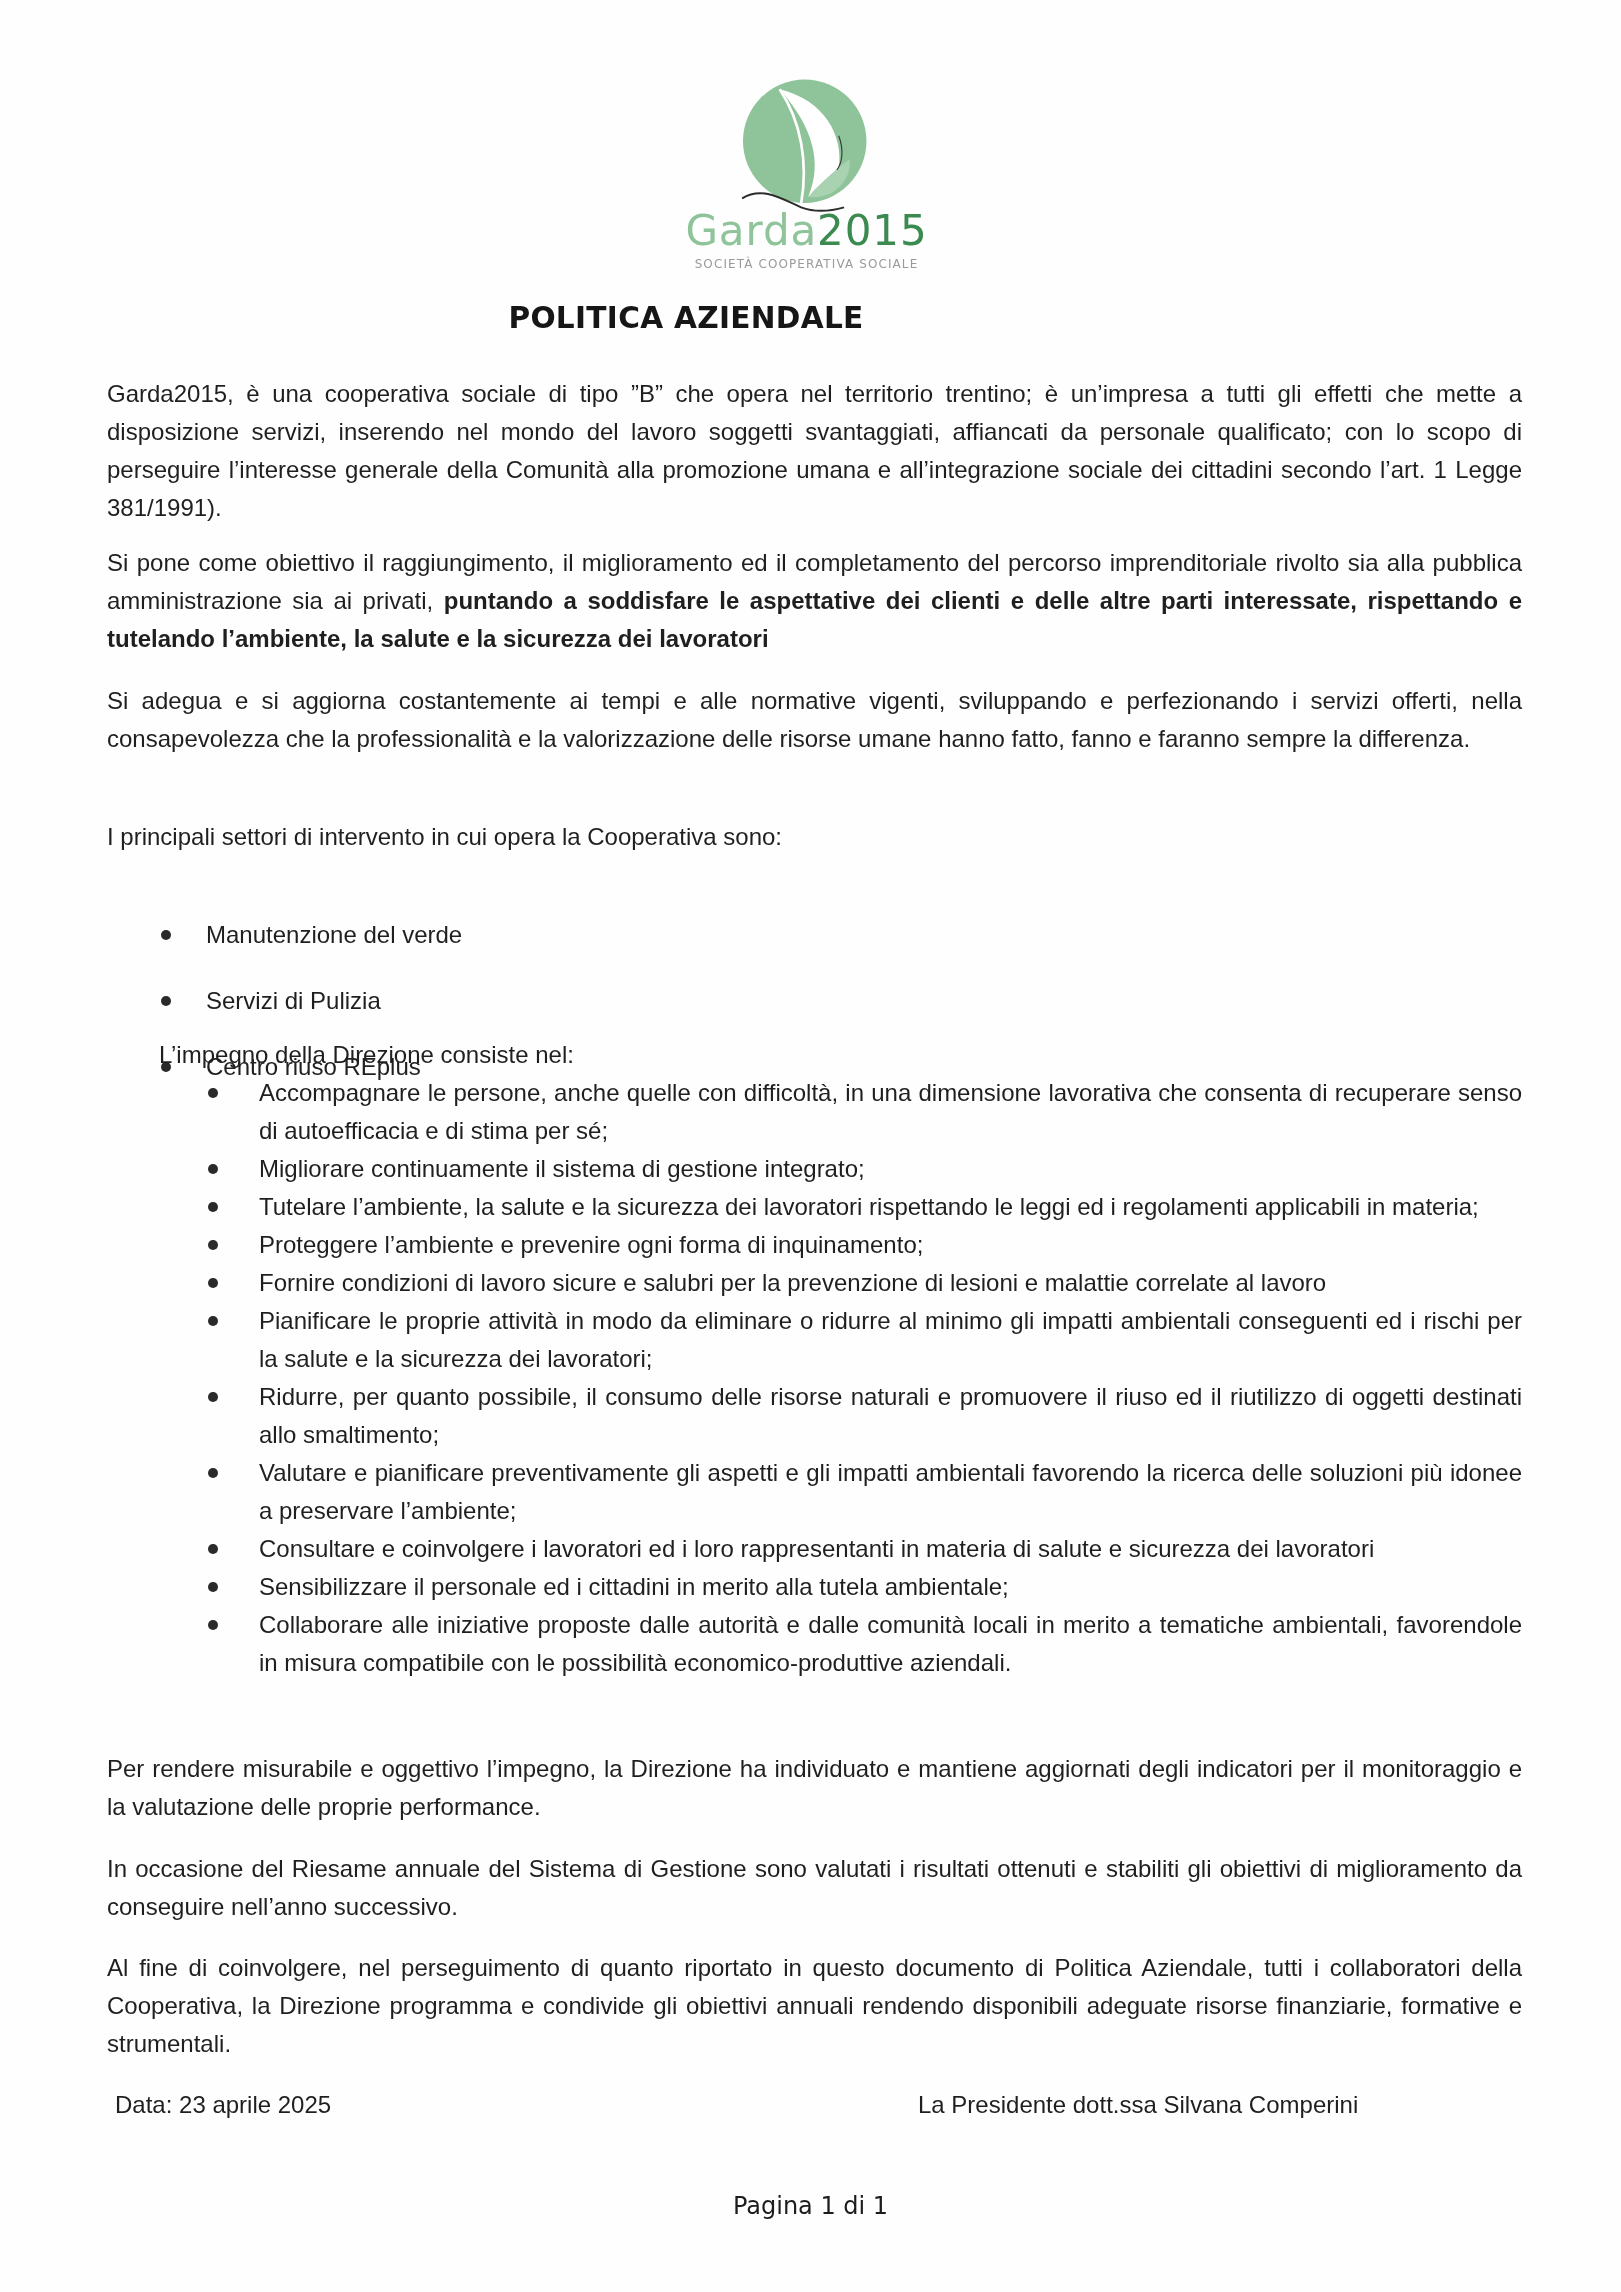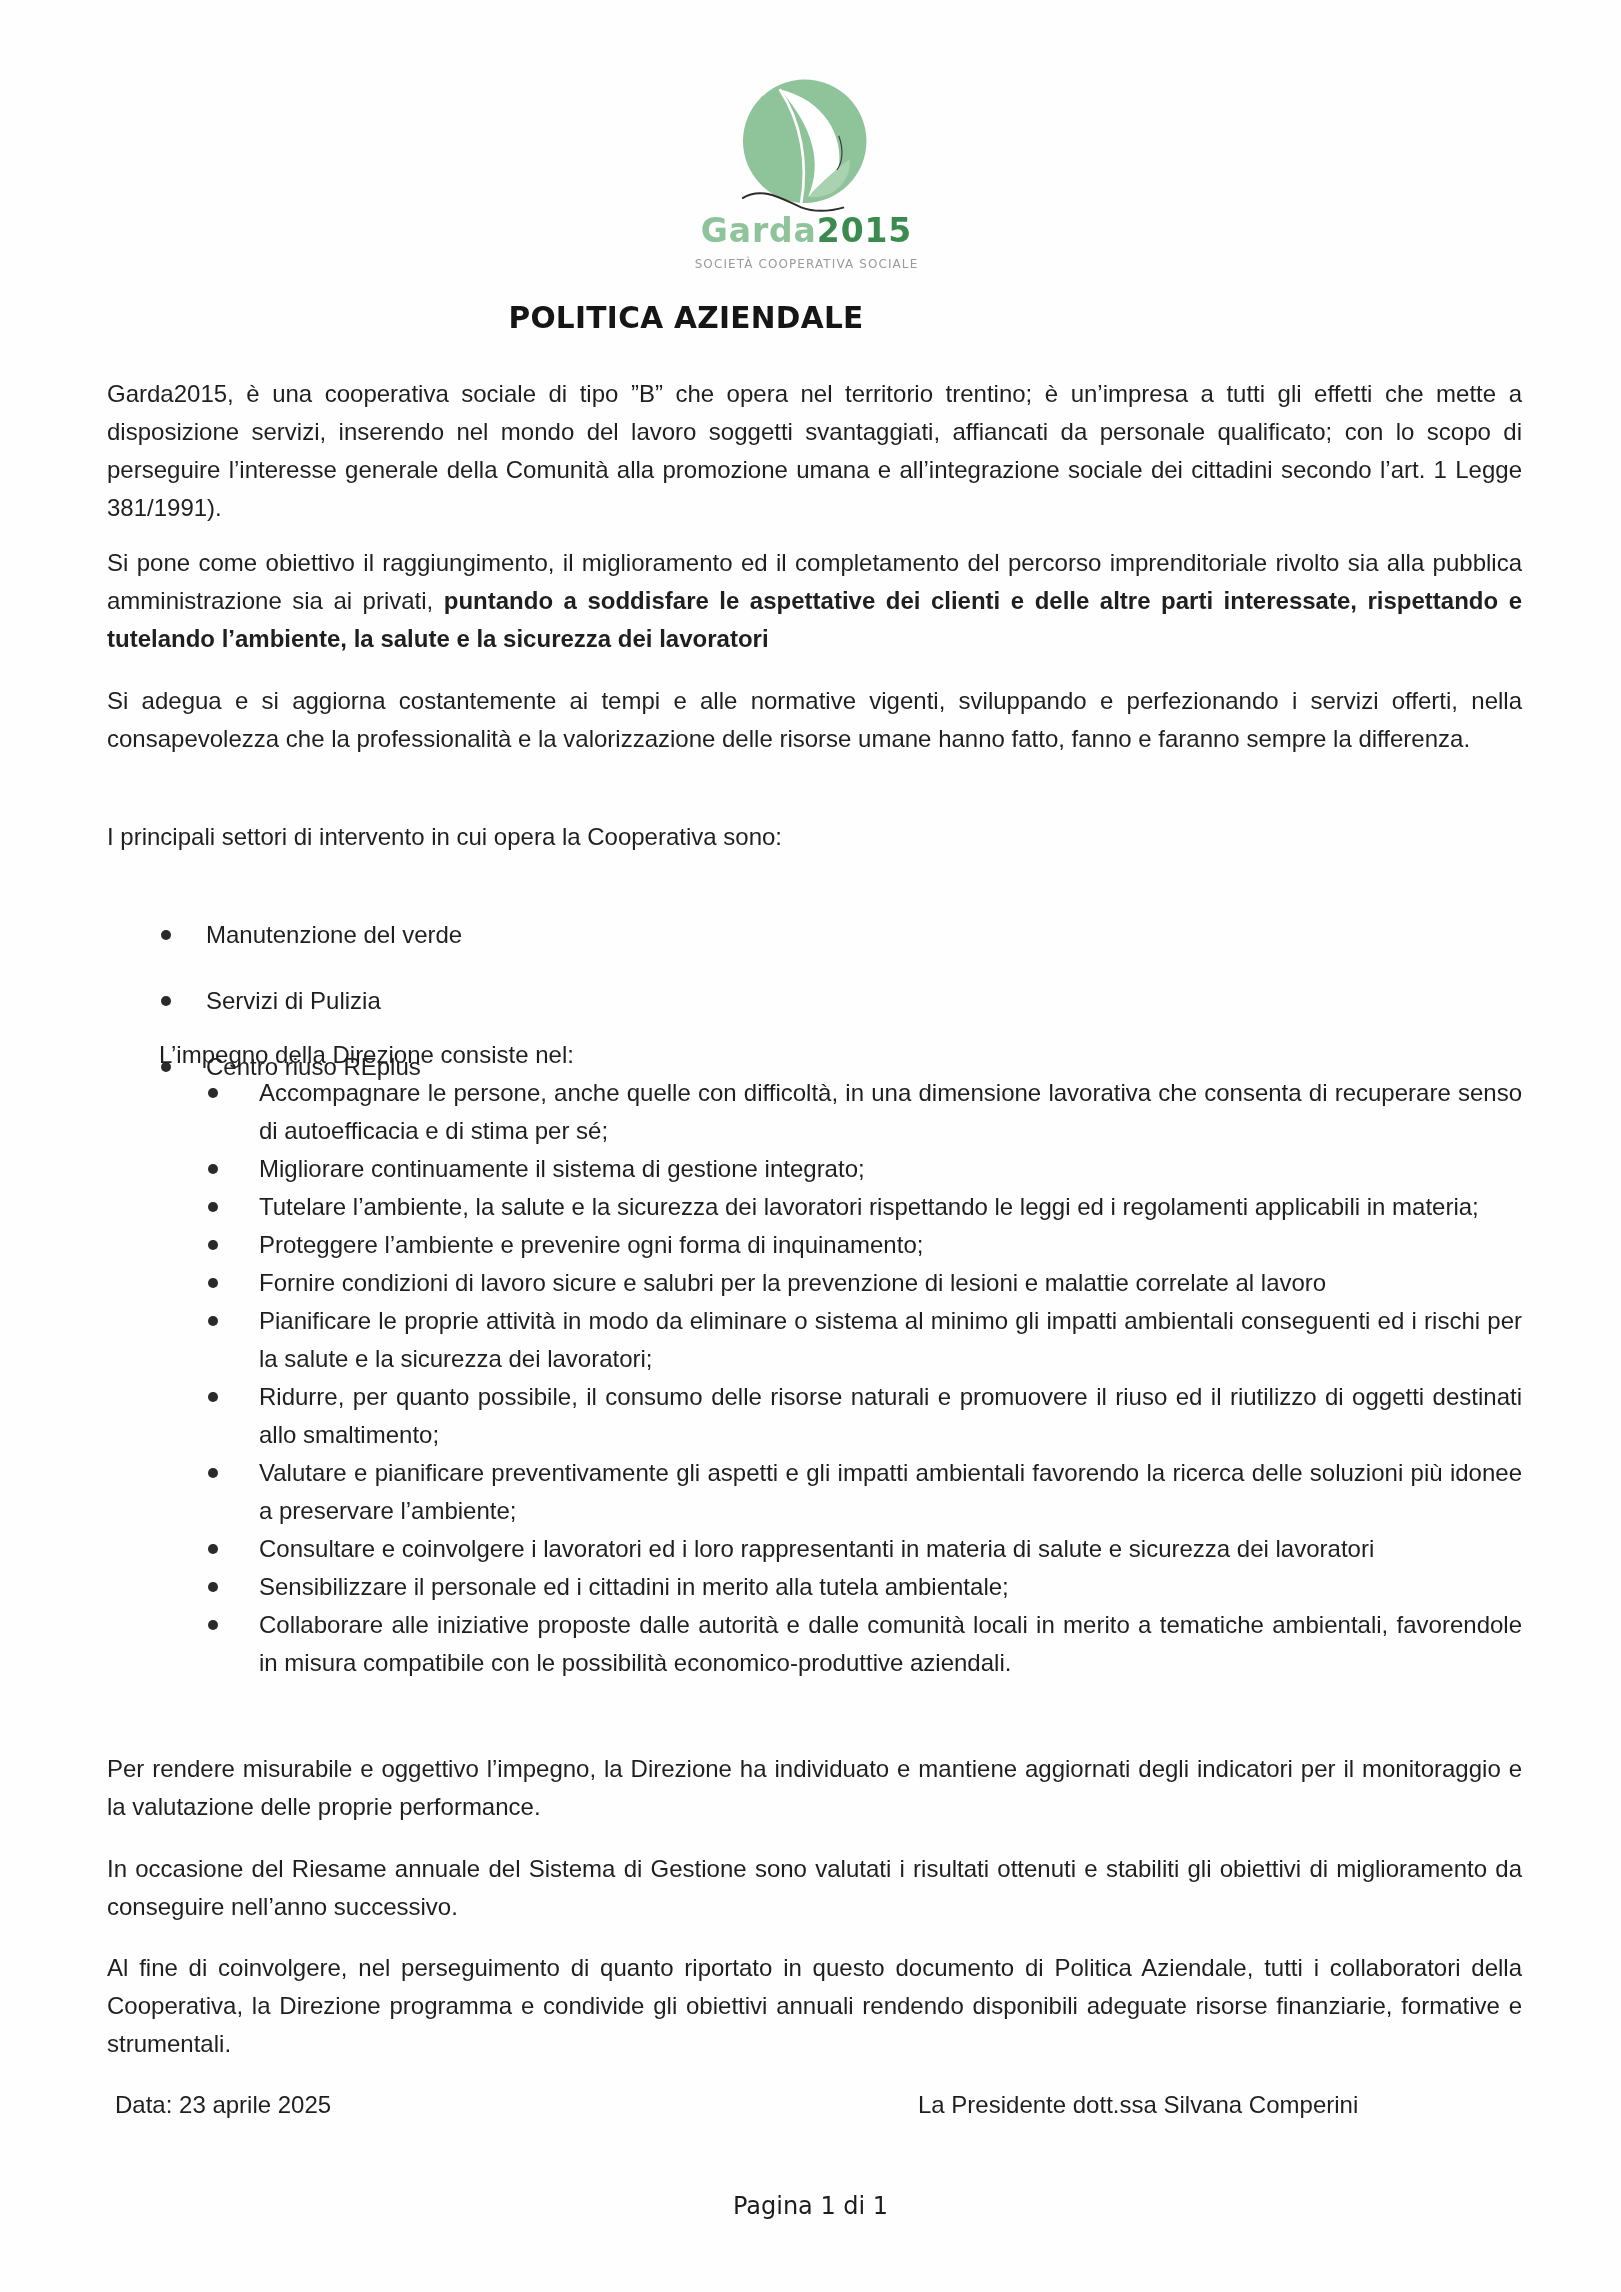--- a/index.html
+++ b/index.html
@@ -38,22 +38,22 @@
       width: 161px;
       height: 148px;
     }
     .wordmark {
       position: absolute;
       left: 0;
       top: 133px;
       width: 287px;
       text-align: center;
       font-family: "DejaVu Sans", sans-serif;
-      font-weight: bold;
-      font-size: 33px;
+      font-weight: normal;
+      font-size: 42px;
       letter-spacing: 0.9px;
       line-height: 50px;
     }
     .wordmark .w1 { color: #8fc49a; }
     .wordmark .w2 { color: #3b8a50; }
     .tagline {
       position: absolute;
       left: 0;
       top: 184px;
       width: 287px;
@@ -209,21 +209,21 @@
 
   <div class="block impegno-intro" style="top:1036px;">L’impegno della Direzione consiste nel:</div>
 
   <div class="block list2" style="top:1074px;">
     <ul class="list">
       <li><span class="bullet"></span><span>Accompagnare le persone, anche quelle con difficoltà, in una dimensione lavorativa che consenta di recuperare senso di autoefficacia e di stima per sé;</span></li>
       <li><span class="bullet"></span><span>Migliorare continuamente il sistema di gestione integrato;</span></li>
       <li><span class="bullet"></span><span>Tutelare l’ambiente, la salute e la sicurezza dei lavoratori rispettando le leggi ed i regolamenti applicabili in materia;</span></li>
       <li><span class="bullet"></span><span>Proteggere l’ambiente e prevenire ogni forma di inquinamento;</span></li>
       <li><span class="bullet"></span><span>Fornire condizioni di lavoro sicure e salubri per la prevenzione di lesioni e malattie correlate al lavoro</span></li>
-      <li><span class="bullet"></span><span>Pianificare le proprie attività in modo da eliminare o sistema al minimo gli impatti ambientali conseguenti ed i rischi per la salute e la sicurezza dei lavoratori;</span></li>
+      <li><span class="bullet"></span><span>Pianificare le proprie attività in modo da eliminare o ridurre al minimo gli impatti ambientali conseguenti ed i rischi per la salute e la sicurezza dei lavoratori;</span></li>
       <li><span class="bullet"></span><span>Ridurre, per quanto possibile, il consumo delle risorse naturali e promuovere il riuso ed il riutilizzo di oggetti destinati allo smaltimento;</span></li>
       <li><span class="bullet"></span><span>Valutare e pianificare preventivamente gli aspetti e gli impatti ambientali favorendo la ricerca delle soluzioni più idonee a preservare l’ambiente;</span></li>
       <li><span class="bullet"></span><span>Consultare e coinvolgere i lavoratori ed i loro rappresentanti in materia di salute e sicurezza dei lavoratori</span></li>
       <li><span class="bullet"></span><span>Sensibilizzare il personale ed i cittadini in merito alla tutela ambientale;</span></li>
       <li><span class="bullet"></span><span>Collaborare alle iniziative proposte dalle autorità e dalle comunità locali in merito a tematiche ambientali, favorendole in misura compatibile con le possibilità economico-produttive aziendali.</span></li>
     </ul>
   </div>
 
   <div class="block para justify" style="top:1750px;">Per rendere misurabile e oggettivo l’impegno, la Direzione ha individuato e mantiene aggiornati degli indicatori per il monitoraggio e la valutazione delle proprie performance.</div>
 

